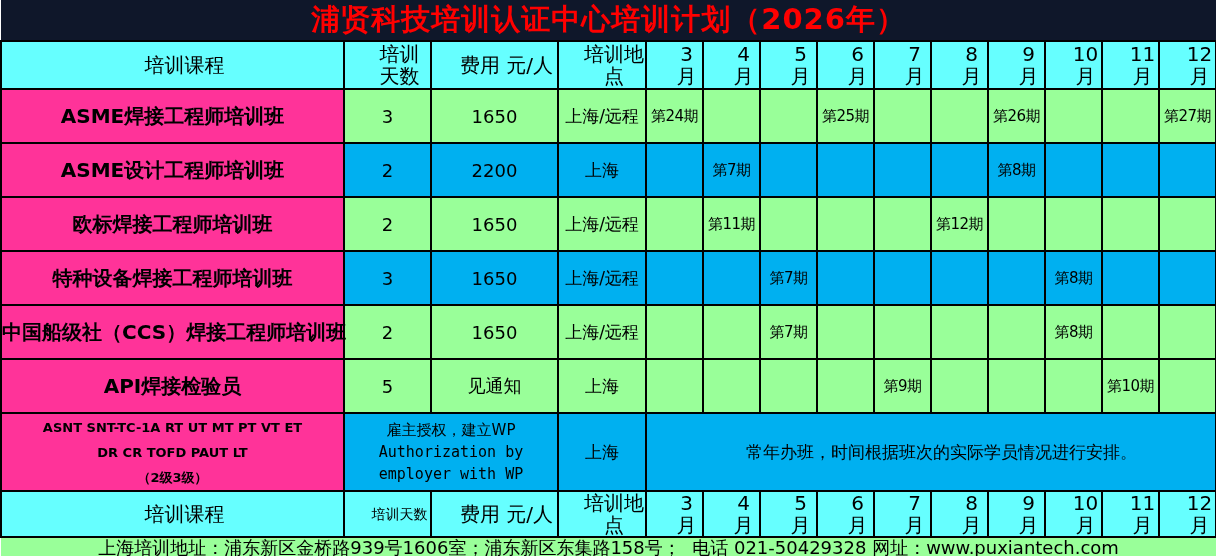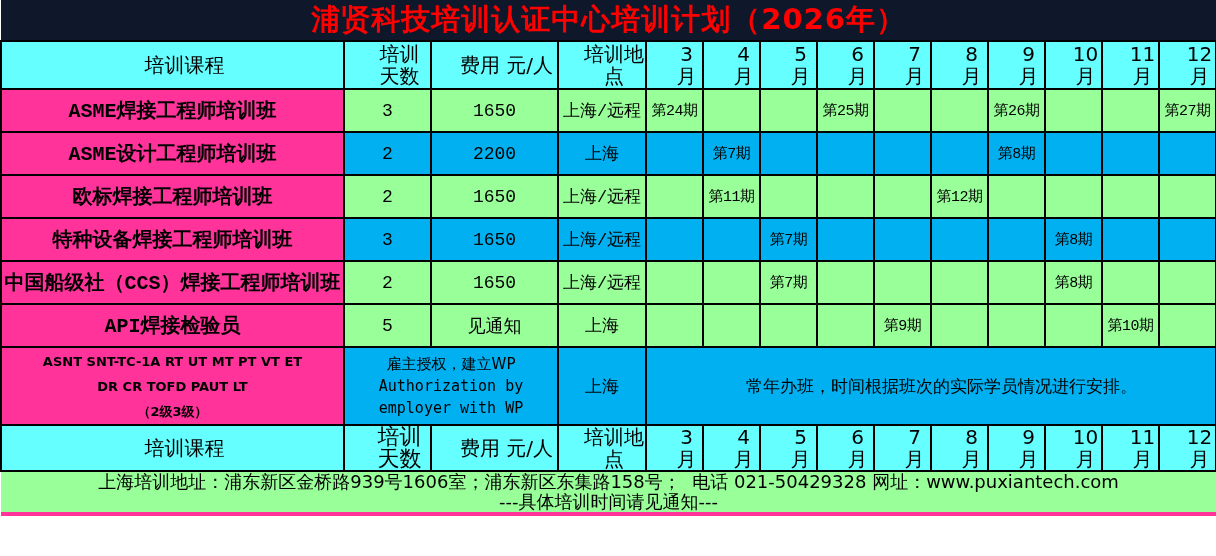--- a/index.html
+++ b/index.html
@@ -35,21 +35,21 @@
   
   tr.header-row { height: 48px; }
   tr.header-row2 { height: 45px; }
   td.hdr {
     background: #66FFFF;
     font-size: 20px;
     line-height: 22px;
     padding-left: 24px;
   }
   
-  tr.data-row { height: 43px; font-family: Liberation Mono, monospace; }
+  tr.data-row { height: 54px; }
   td.course-cell {
     background: #FF3399;
     font-weight: bold;
     font-size: 20px;
     white-space: nowrap;
   }
   td.t-green { background: #99FF99; }
   td.t-blue  { background: #00B0F0; }
   td.num-cell { font-size: 18px; }
   td.loc-cell { font-size: 17px; white-space: nowrap; }
@@ -246,21 +246,21 @@
       <div>雇主授权，建立WP</div>
       <div class="latin">Authorization by</div>
       <div class="latin">employer with WP</div>
     </td>
     <td class="loc-cell t-blue">上海</td>
     <td class="note-cell t-blue" colspan="10">常年办班，时间根据班次的实际学员情况进行安排。</td>
   </tr>
 
   <tr class="header-row2">
     <td class="hdr">培训课程</td>
-    <td class="hdr" style="font-size:22px">培训天数</td>
+    <td class="hdr" style="font-size:14px">培训天数</td>
     <td class="hdr">费用 元/人</td>
     <td class="hdr">培训地点</td>
     <td class="hdr">3月</td>
     <td class="hdr">4月</td>
     <td class="hdr">5月</td>
     <td class="hdr">6月</td>
     <td class="hdr">7月</td>
     <td class="hdr">8月</td>
     <td class="hdr">9月</td>
     <td class="hdr">10月</td>

